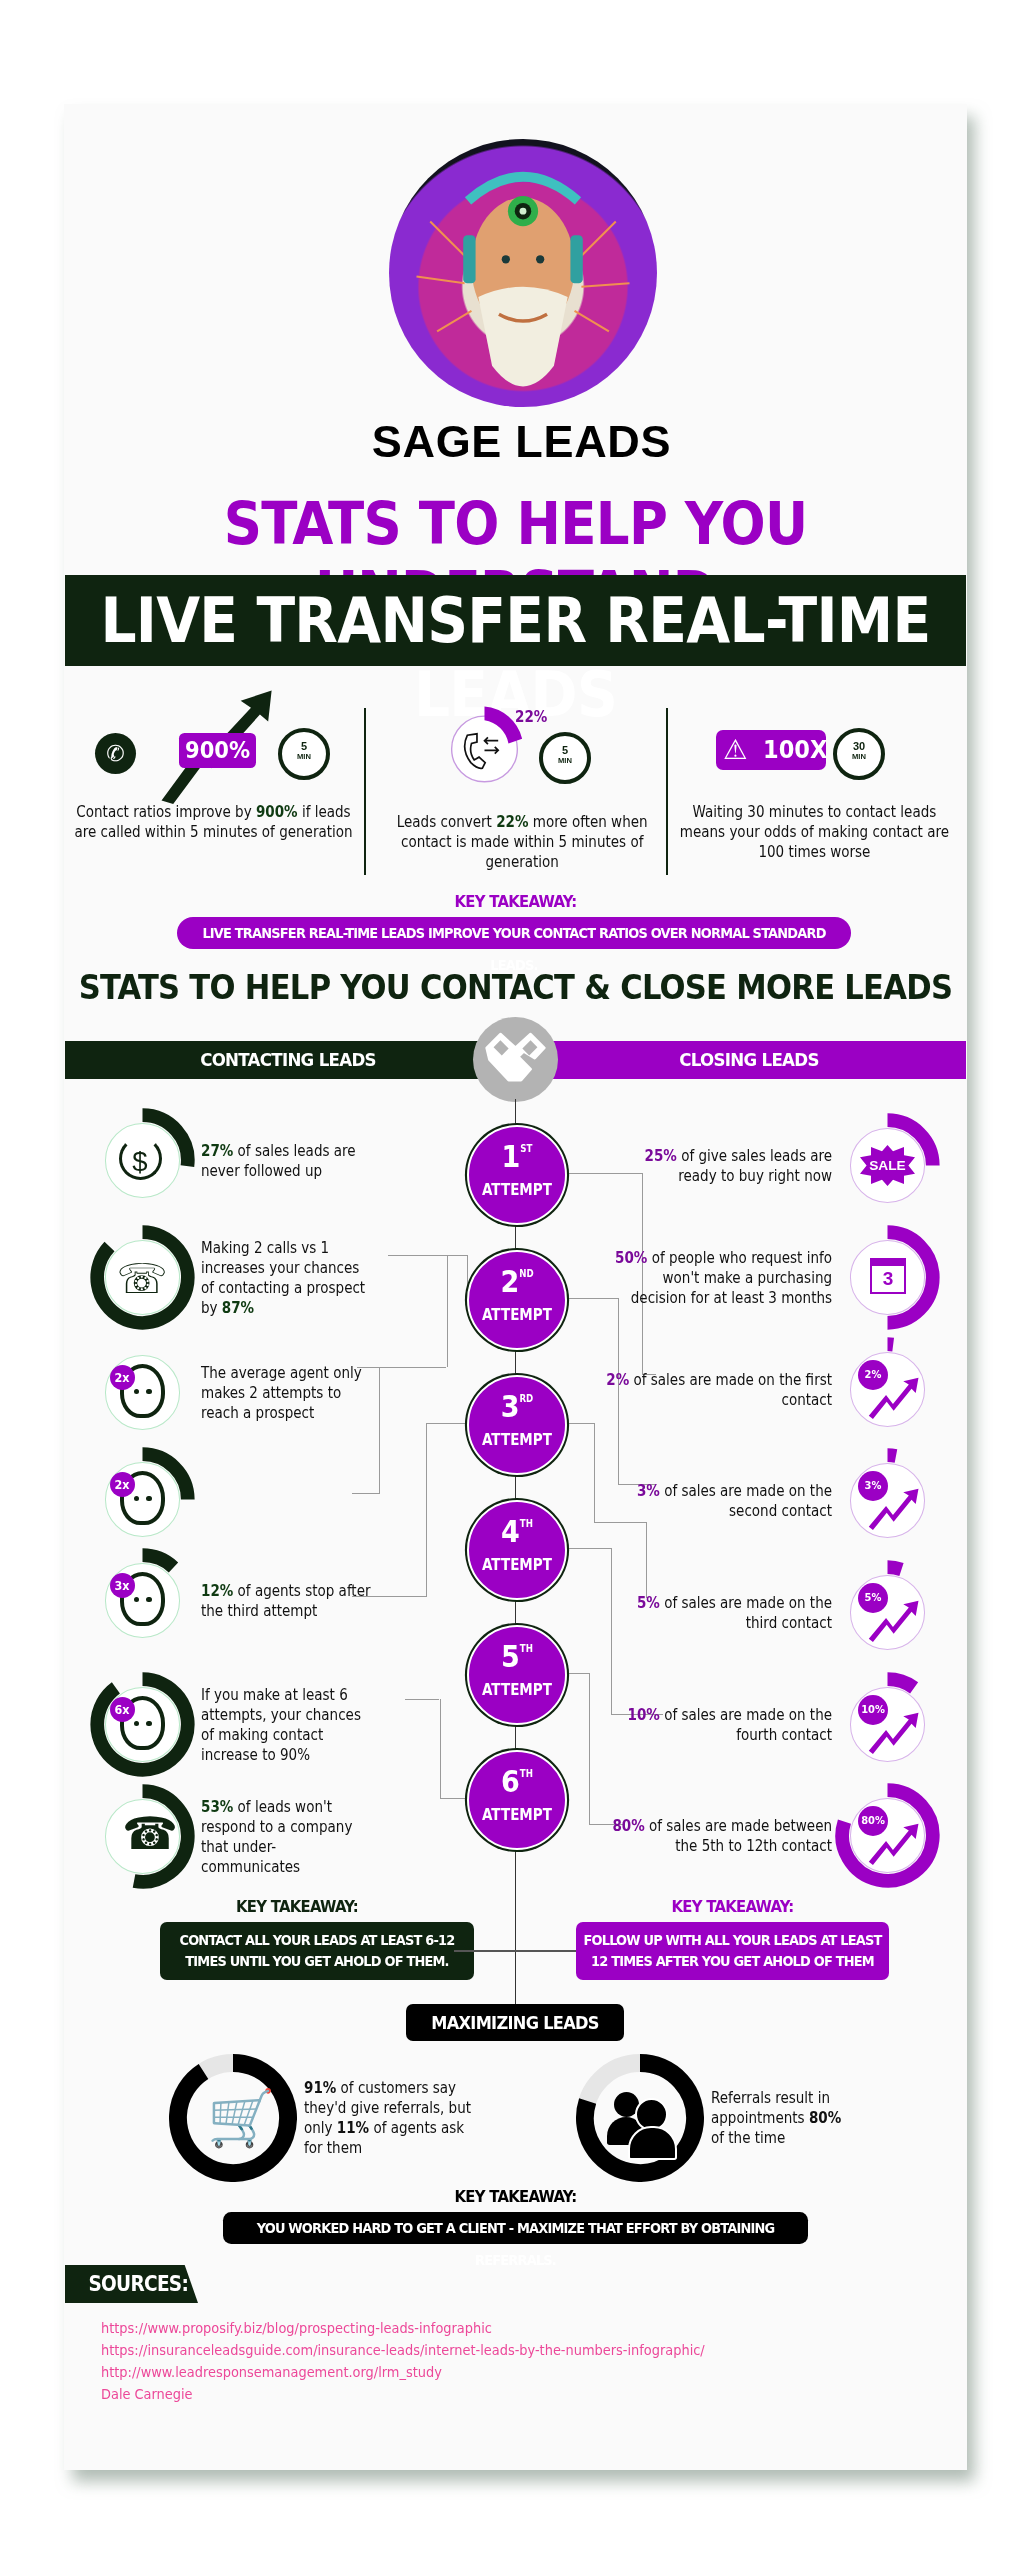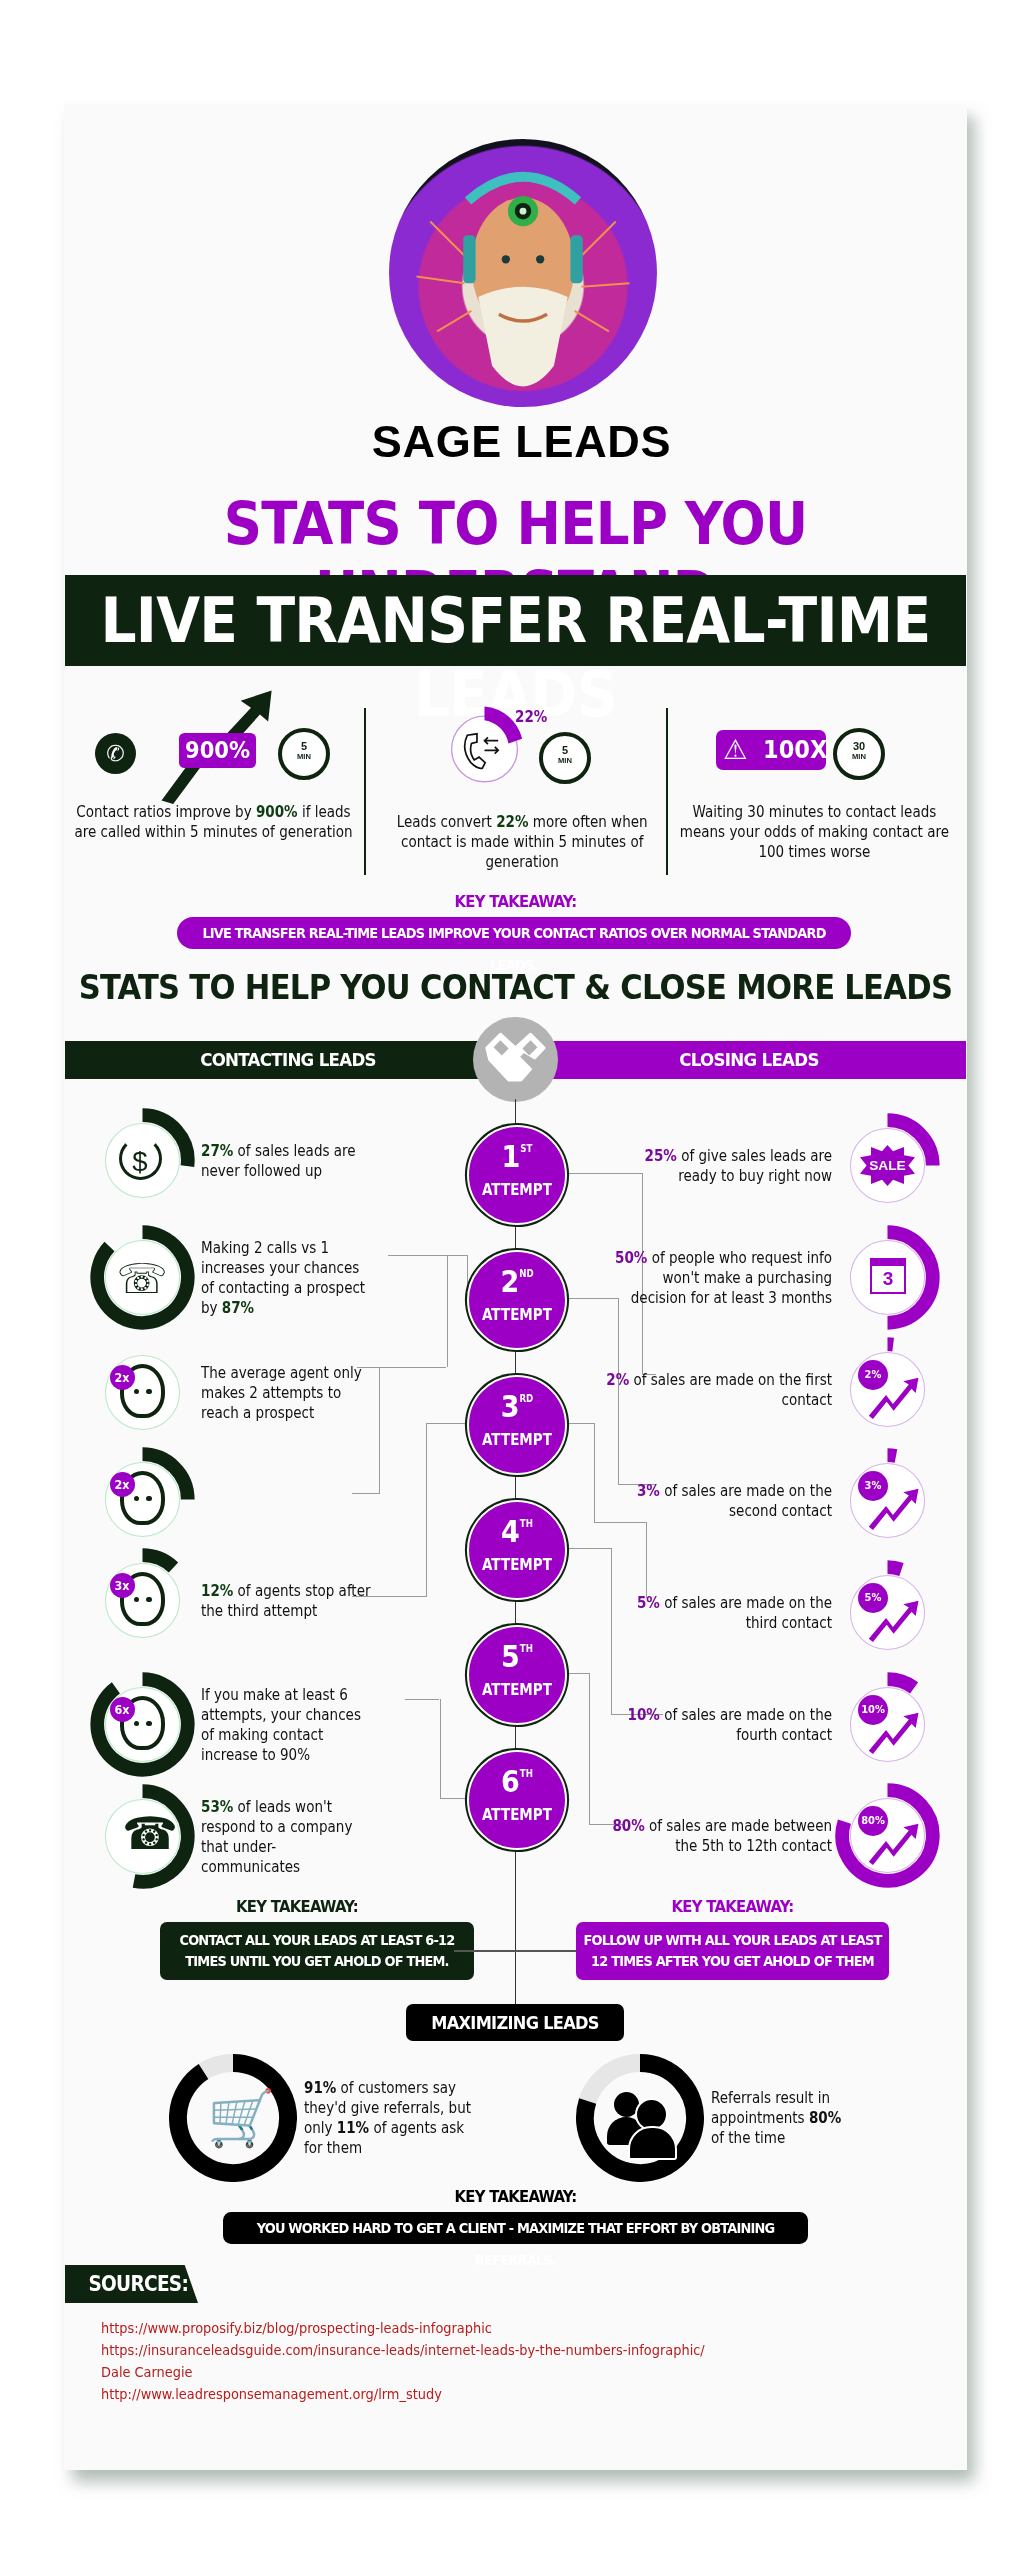--- a/index.html
+++ b/index.html
@@ -14,21 +14,21 @@
   .green{color:#0f2410;}
   .purple{color:#9b00c4;}
   .box-green{background:#0f2410;}
   .box-purple{background:#9b00c4;}
   .white{color:#fff;}
   .attempt{position:absolute;width:96px;height:96px;border-radius:50%;background:#9b00c4;border:2.7px solid #fff;box-shadow:0 0 0 2.1px #0f2410;color:#fff;text-align:center;}
   .attempt .num{font-family:"DejaVu Sans Condensed","DejaVu Sans",sans-serif;font-size:30px;font-weight:bold;line-height:30px;margin-top:15px;}
   .attempt .num sup{font-size:9.6px;vertical-align:top;line-height:13.7px;}
   .attempt .lbl{font-family:"DejaVu Sans Condensed","DejaVu Sans",sans-serif;font-size:15px;font-weight:bold;margin-top:9px;}
   .badge{position:absolute;border-radius:50%;background:#9b00c4;color:#fff;font-family:"DejaVu Sans Condensed","DejaVu Sans",sans-serif;font-weight:bold;text-align:center;}
-  .src{font-family:"DejaVu Sans Condensed","DejaVu Sans",sans-serif;font-size:14.4px;color:#b91c1c;line-height:22px;}
+  .src{font-family:"DejaVu Sans Condensed","DejaVu Sans",sans-serif;font-size:14.4px;color:#ec4899;line-height:22px;}
 </style>
 </head>
 <body>
 
 <div class="abs card"></div>
 
 <div class="abs" style="left:389px;top:139px;width:268px;height:268px;border-radius:50%;overflow:hidden;background:radial-gradient(circle at 50% 55%,#f4a070 0 14%,#e8e0d0 15% 30%,#c02a9a 31% 52%,#8a2ad0 53% 70%,#12121e 71%);">
   <svg width="268" height="268" viewBox="0 0 390 390">
     <path d="M60 120 L120 180 M40 200 L110 210 M330 120 L270 180 M350 210 L280 215 M70 280 L120 250 M320 280 L270 250" stroke="#f09050" stroke-width="3" fill="none"></path>
     <ellipse cx="195" cy="185" rx="75" ry="100" fill="#e0a070"></ellipse>
@@ -424,16 +424,16 @@
     </div>
   </div>
 
 <div class="abs center disp" style="left:64px;top:2187px;width:903px;font-size:16.5px;color:#000;">KEY TAKEAWAY:</div>
 <div class="abs center disp white" style="left:223px;top:2212px;width:585px;height:32px;line-height:32px;background:#000;border-radius:8.2px;font-size:14.4px;letter-spacing:-0.8px;">YOU WORKED HARD TO GET A CLIENT - MAXIMIZE THAT EFFORT BY OBTAINING REFERRALS.</div>
 
 <div class="abs disp white" style="left:65px;top:2265px;width:133px;height:38px;line-height:38px;background:#0f2410;clip-path:polygon(0 0,90% 0,100% 100%,0 100%);font-size:20.6px;padding-left:23.4px;box-sizing:border-box;">SOURCES:</div>
 <div class="abs src" style="left:101px;top:2317px;">
   <div>https://www.proposify.biz/blog/prospecting-leads-infographic</div>
   <div>https://insuranceleadsguide.com/insurance-leads/internet-leads-by-the-numbers-infographic/</div>
+  <div>http://www.leadresponsemanagement.org/lrm_study</div>
   <div>Dale Carnegie</div>
-  <div>http://www.leadresponsemanagement.org/lrm_study</div>
 </div>
 
 
 </body></html>

